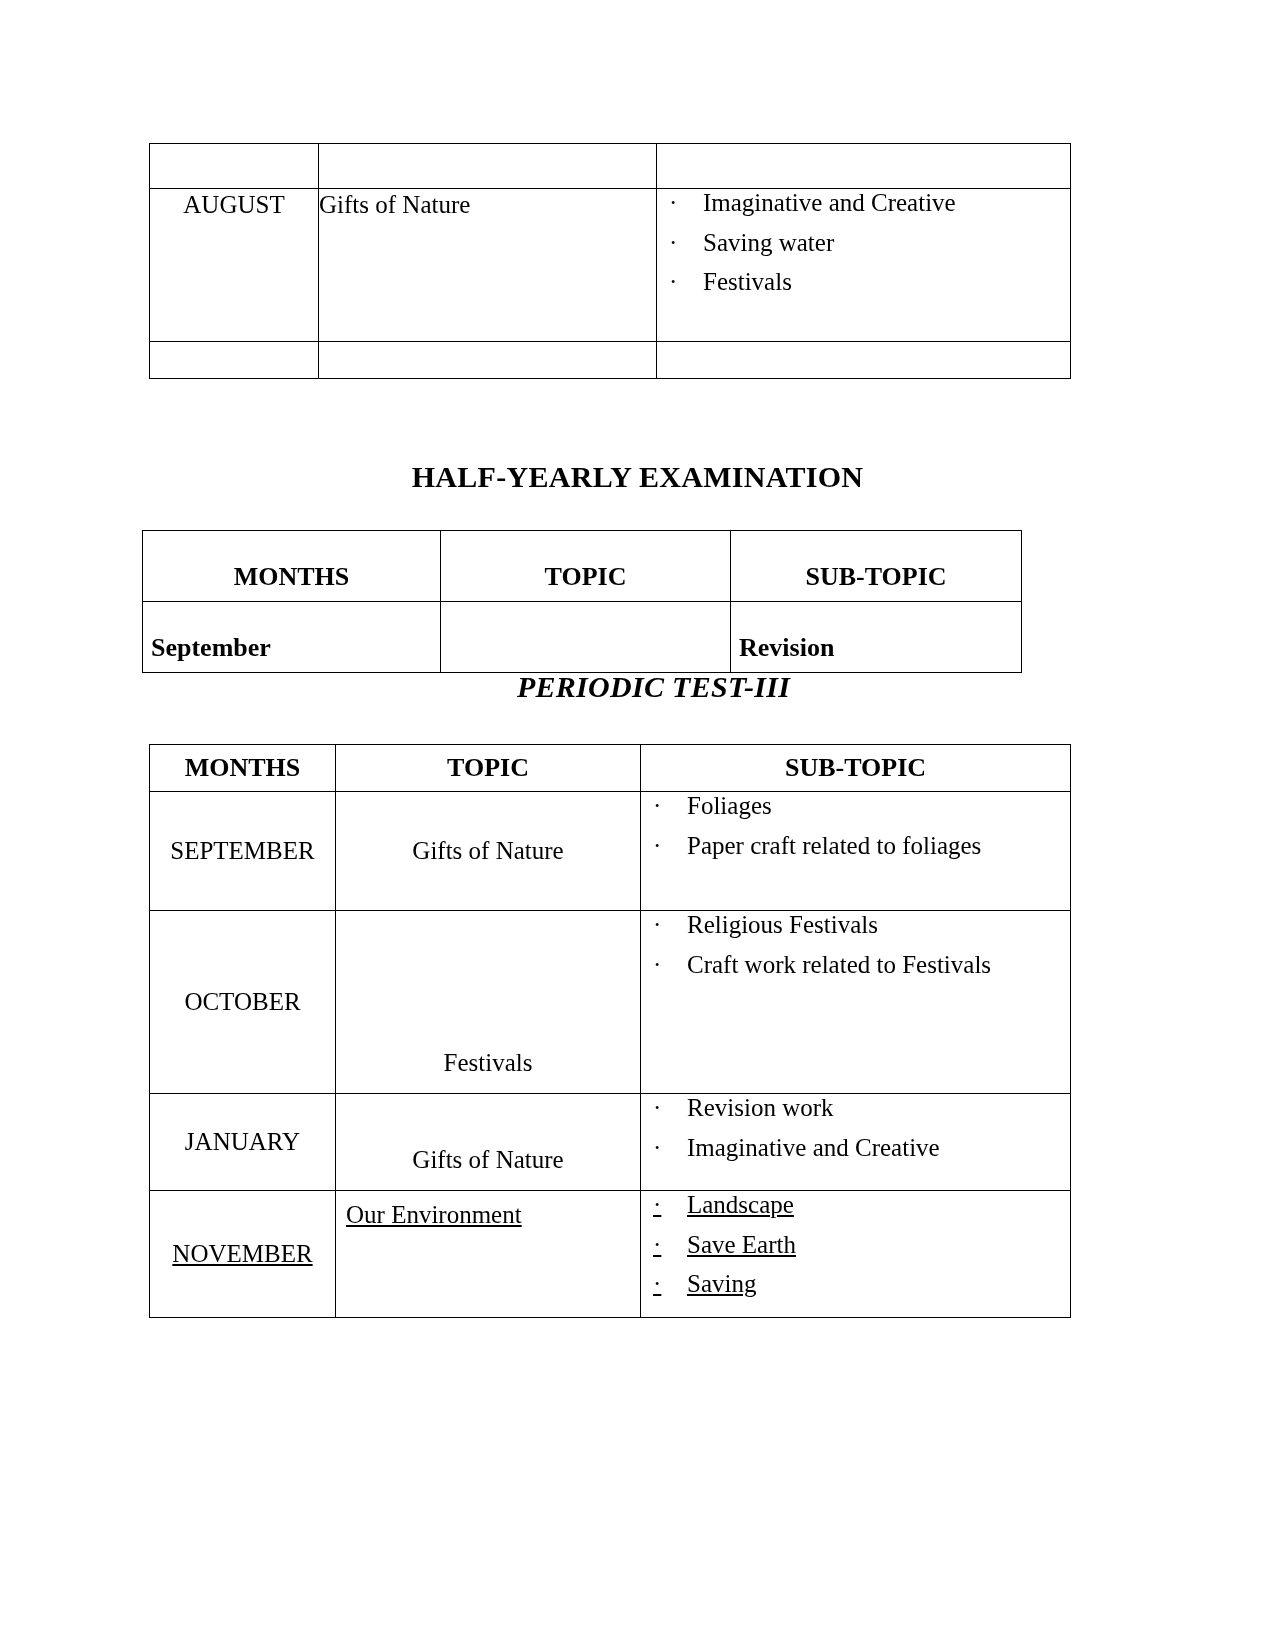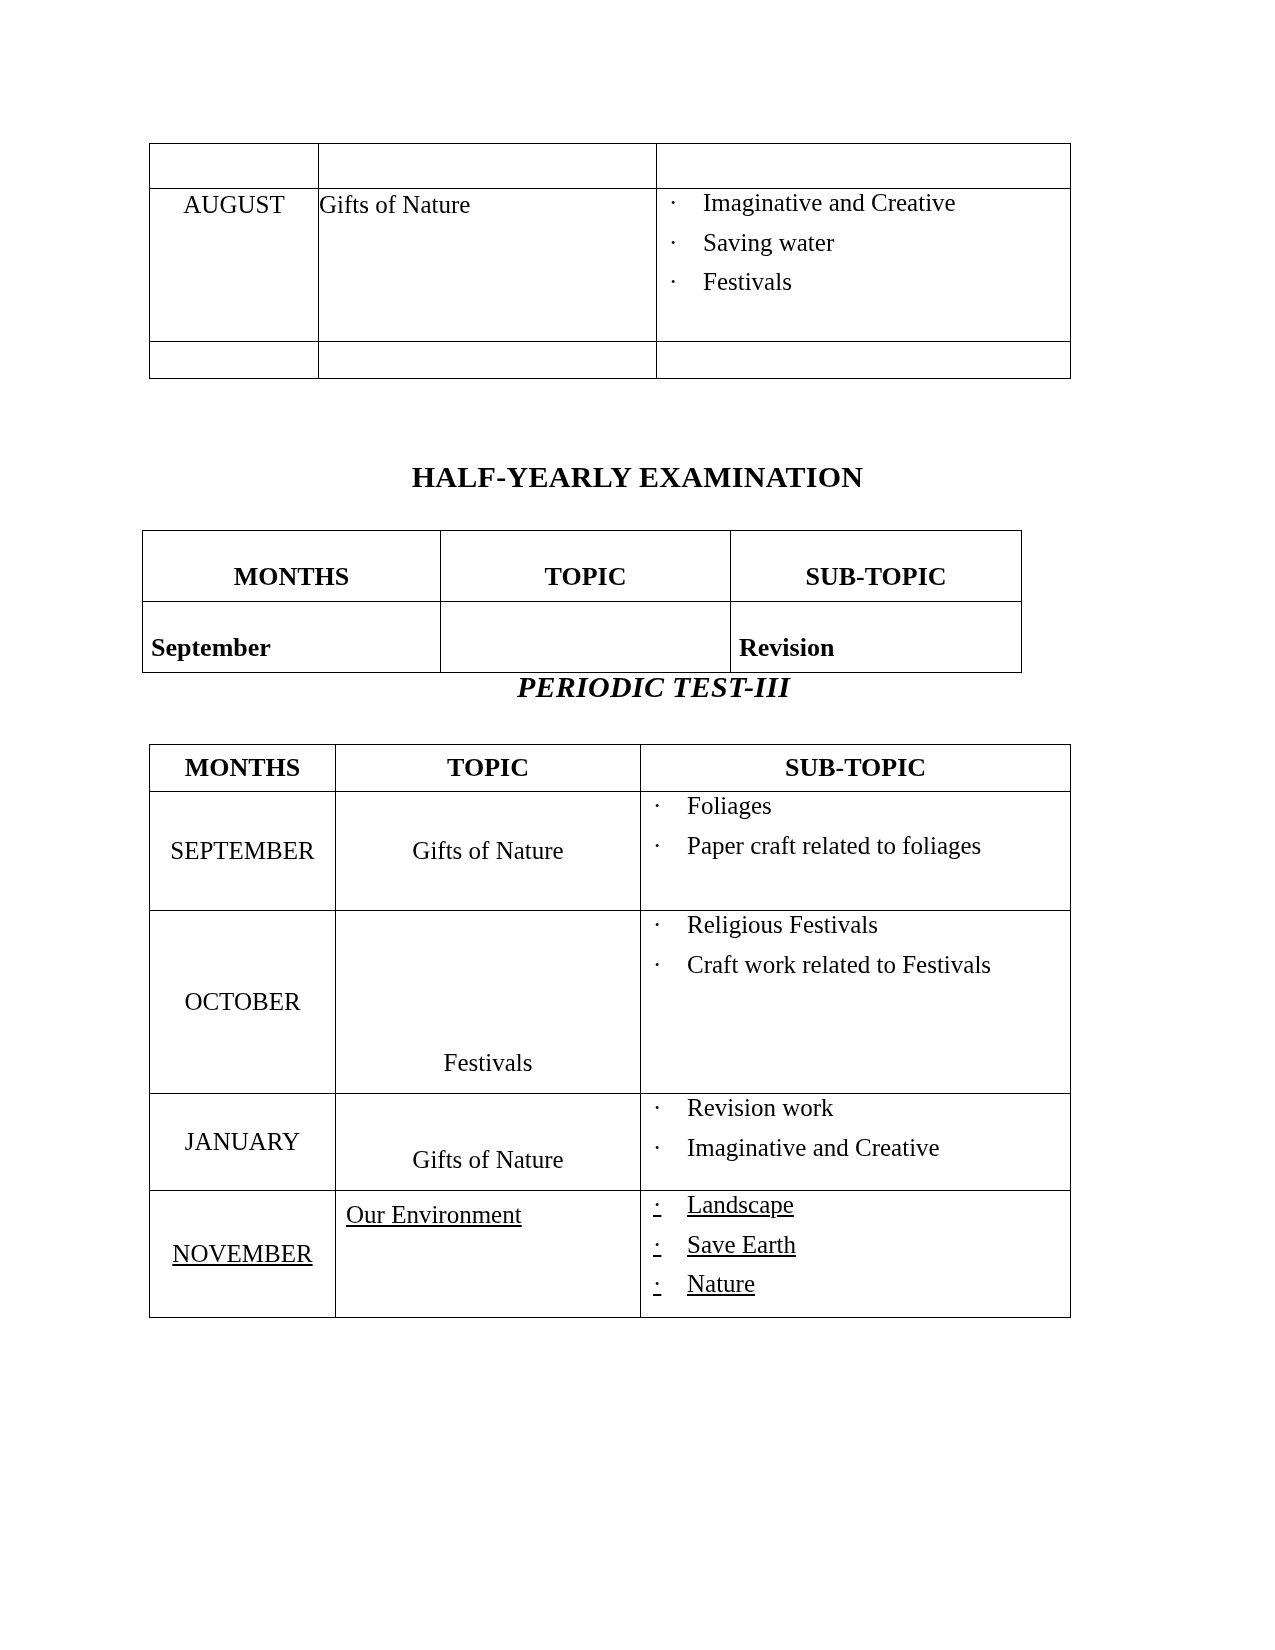--- a/index.html
+++ b/index.html
@@ -292,21 +292,21 @@
           <div class="bullet-row">
             <span class="bullet-dot">·</span>
             <span class="bullet-text">Landscape</span>
           </div>
           <div class="bullet-row">
             <span class="bullet-dot">·</span>
             <span class="bullet-text">Save Earth</span>
           </div>
           <div class="bullet-row">
             <span class="bullet-dot">·</span>
-            <span class="bullet-text">Nature</span>
+            <span class="bullet-text">Saving</span>
           </div>
         </td>
       </tr>
 
     </tbody>
   </table>
 
 </div>
 
 </body></html>

